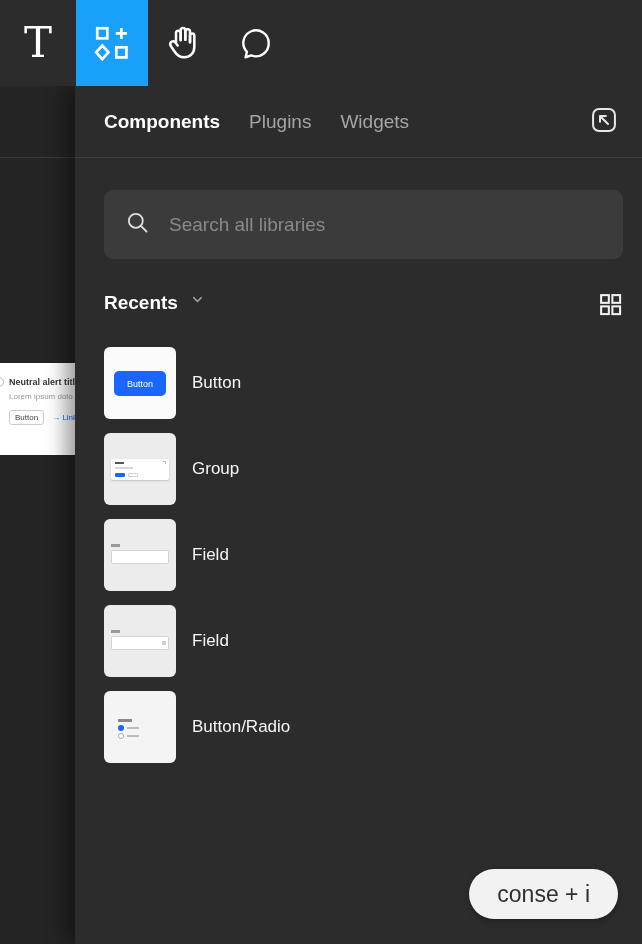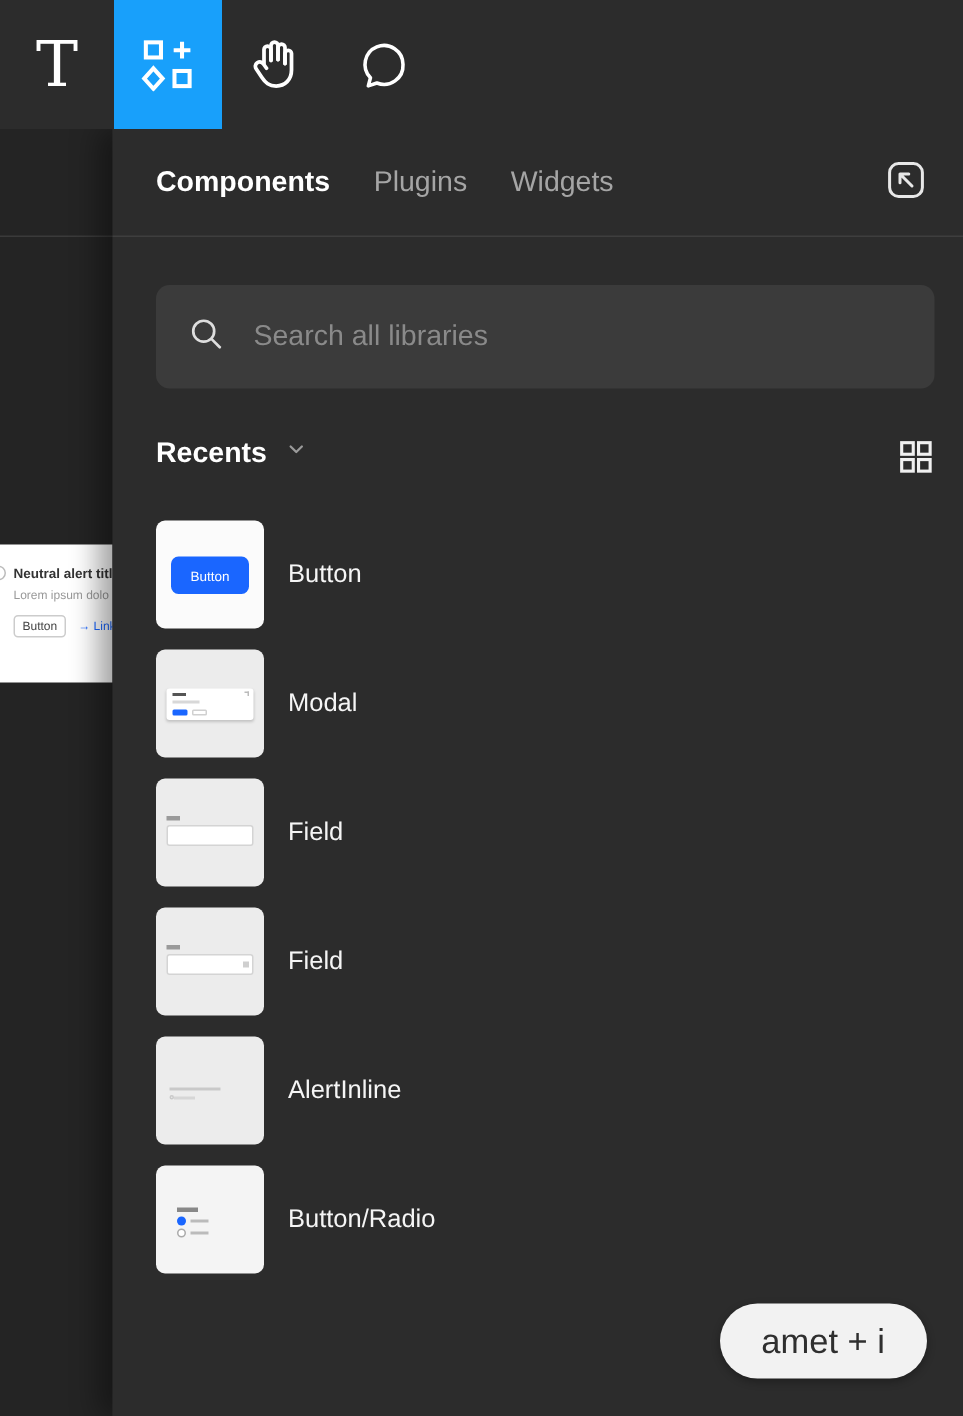--- a/index.html
+++ b/index.html
@@ -206,49 +206,41 @@
         <div class="row">
           <div class="thumb th-gray">
             <div class="mini-modal">
               <div class="mm-title"></div>
                 <div class="mm-x"></div>
                 <div class="mm-text"></div>
               <div class="mm-btn-b"></div>
                 <div class="mm-btn-o"></div>
             </div>
           </div>
-          <span class="row-label">Modal</span>
+          <span class="row-label">Group</span>
         </div>
 
         <div class="row">
           <div class="thumb th-gray">
             <div class="mini-label"></div>
             <div class="mini-input"></div>
           </div>
           <span class="row-label">Field</span>
         </div>
 
         <div class="row">
           <div class="thumb th-gray">
             <div class="mini-label"></div>
             <div class="mini-input">
                 <div class="mi-icon"></div>
               </div>
           </div>
           <span class="row-label">Field</span>
         </div>
 
-        <div class="row">
-          <div class="thumb th-gray">
-            <div class="al-line1"></div>
-              <div class="al-dot"></div>
-              <div class="al-line2"></div>
-          </div>
-          <span class="row-label">AlertInline</span>
-        </div>
 
 
         <div class="row">
           <div class="thumb th-light">
             <div class="rd-label"></div>
             <div class="rd-row r1">
                 <div class="rd-on"></div>
                 <div class="rd-txt"></div>
               </div>
             <div class="rd-row r2">
@@ -256,17 +248,17 @@
                 <div class="rd-txt"></div>
               </div>
           </div>
           <span class="row-label">Button/Radio</span>
         </div>
 
       </div>
     </div>
 
     <div class="shortcut">
-      <span>amet + i</span>
+      <span>conse + i</span>
     </div>
 
   </div>
 </div>
 
 </body></html>

